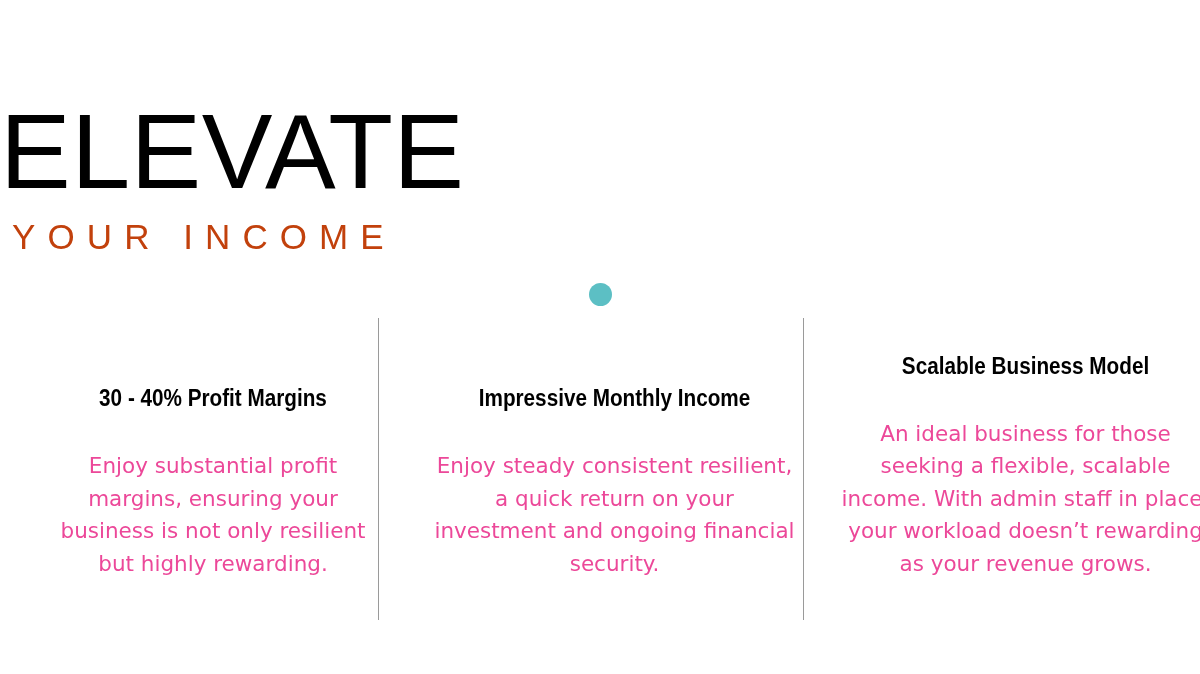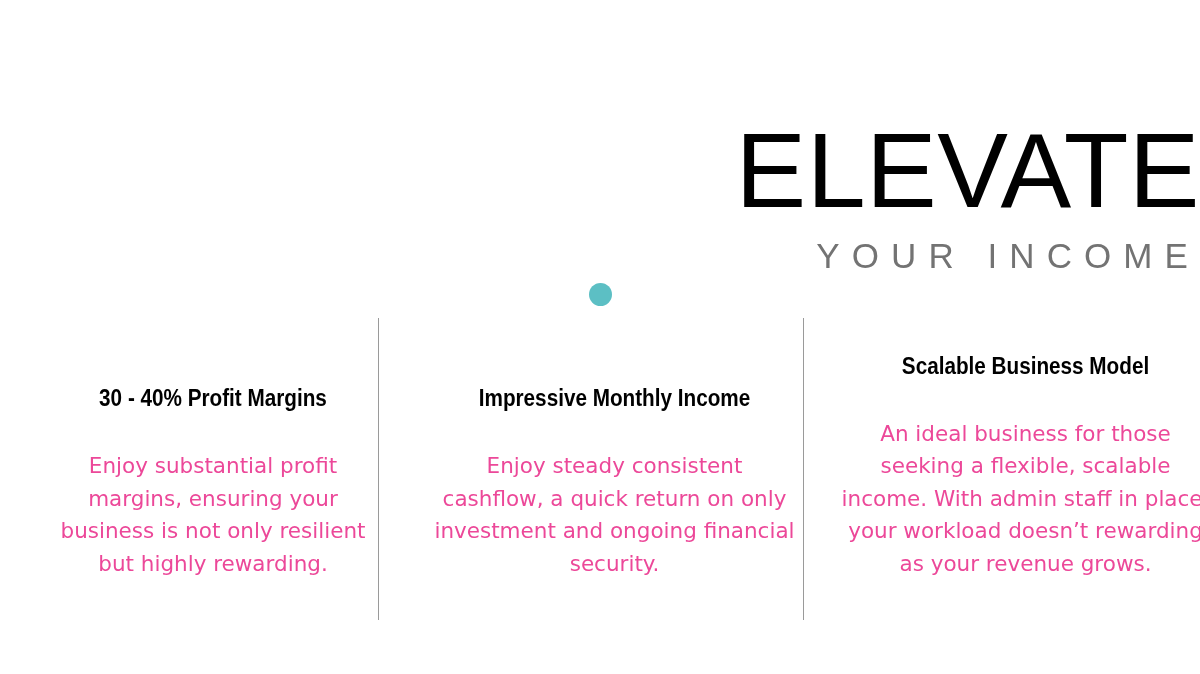--- a/index.html
+++ b/index.html
@@ -20,42 +20,41 @@
     background: #ffffff;
     overflow: hidden;
   }
 
   
   .title-block {
     position: absolute;
     left: 0;
     top: 96px;
     width: 1200px;
-    text-align: right;
-    margin-top: 19px;
+    text-align: left;
   }
 
   .main-title {
     font-family: "Liberation Sans", "DejaVu Sans", sans-serif;
     font-size: 106px;
     font-weight: 300;
     line-height: 1.04;
     letter-spacing: 0.004em;
     color: #000000;
     margin: 0;
     white-space: nowrap;
   }
 
   .sub-title {
     font-family: "Liberation Sans", "DejaVu Sans", sans-serif;
     font-size: 35px;
     font-weight: 300;
     letter-spacing: 0.345em;
     text-indent: 0.345em;
-    color: #737373;
+    color: #c2410c;
     margin: 12px 0 0 0;
     line-height: 1.1;
     white-space: nowrap;
   }
 
   
   .accent-dot {
     position: absolute;
     left: 589px;
     top: 283px;
@@ -134,21 +133,21 @@
 
   <div class="columns">
 
     <div class="column col-1">
       <p class="col-heading">30 -  40% Profit Margins</p>
       <p class="col-body">Enjoy substantial profit margins, ensuring your business is not only resilient but highly rewarding.</p>
     </div>
 
     <div class="column col-2">
       <p class="col-heading">Impressive Monthly Income</p>
-      <p class="col-body">Enjoy steady consistent cashflow, a quick return on only investment and ongoing financial security.</p>
+      <p class="col-body">Enjoy steady consistent resilient, a quick return on your investment and ongoing financial security.</p>
     </div>
 
     <div class="column col-3">
       <p class="col-heading">Scalable Business Model</p>
       <p class="col-body">An ideal business for those seeking a flexible, scalable income. With admin staff in place, your workload doesn’t rewarding as your revenue grows.</p>
     </div>
 
   </div>
 
 </div>

